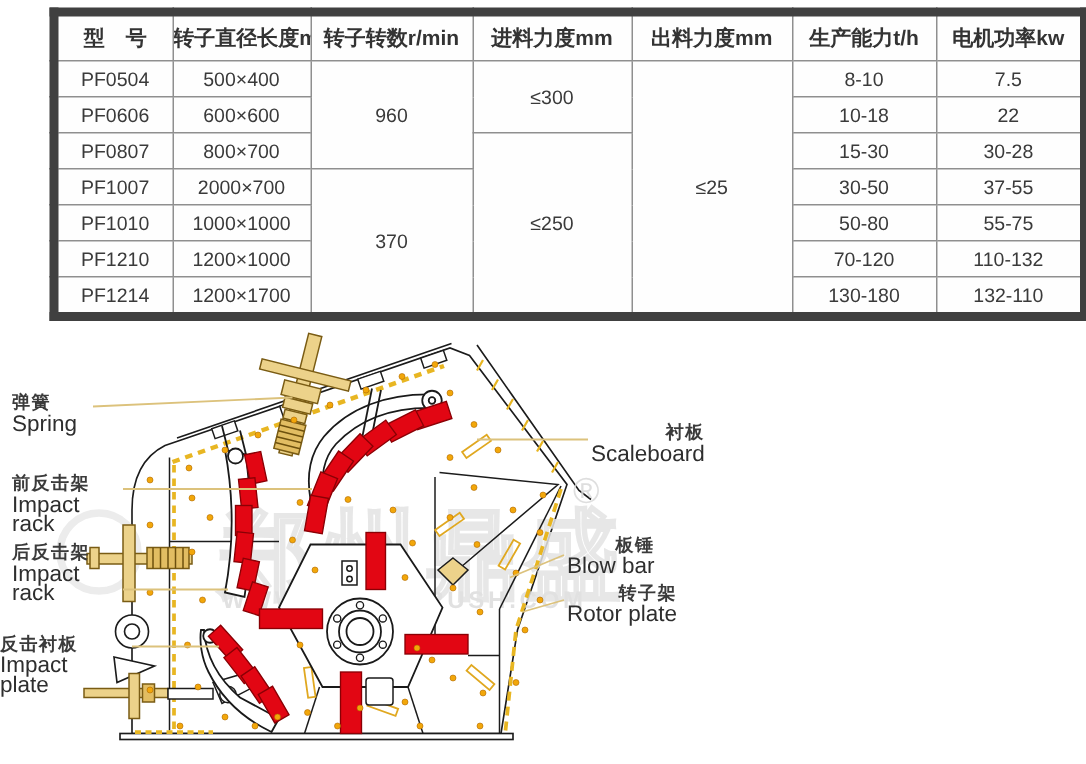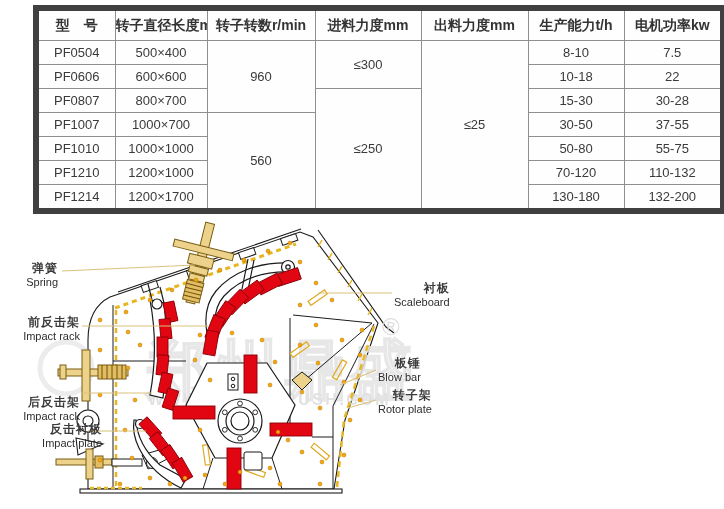--- a/index.html
+++ b/index.html
@@ -16,22 +16,22 @@
   table.spec th,table.spec td{
     border:1px solid #8f8f8f;text-align:center;vertical-align:middle;
     color:#3a3a3a;padding:0;overflow:hidden;white-space:nowrap;
   }
   table.spec{border:6px solid #404040;}
   table.spec th{height:29px;font-size:14px;font-weight:bold;color:#333;}
   table.spec td{height:23px;font-size:13px;}
   
   .dlabel{position:absolute;line-height:13px;}
   .dlabel .zh{display:block;font-size:12px;font-weight:bold;color:#3b3b3b;letter-spacing:1px;}
-  .dlabel .en{display:block;font-size:11px;font-weight:500;color:#2e2e2e;margin-top:1px;}
-  .dlabel.left{text-align:right;}
+  .dlabel .en{display:block;font-size:15px;font-weight:500;color:#2e2e2e;margin-top:1px;}
+  .dlabel.left{}
   .dlabel.right{text-align:right;}
 </style>
 </head>
 <body>
 
 <div class="spec-wrap">
   <table class="spec">
     <colgroup>
       <col style="width:79px">
         <col style="width:92px">
@@ -70,42 +70,42 @@
       </tr>
       <tr>
         <td>PF0807</td>
         <td>800×700</td>
         <td rowspan="5">≤250</td>
         <td>15-30</td>
         <td>30-28</td>
       </tr>
       <tr>
         <td>PF1007</td>
-        <td>1000×700</td>
-        <td rowspan="4">560</td>
+        <td>2000×700</td>
+        <td rowspan="4">370</td>
         <td>30-50</td>
         <td>37-55</td>
       </tr>
       <tr>
         <td>PF1010</td>
         <td>1000×1000</td>
         <td>50-80</td>
         <td>55-75</td>
       </tr>
       <tr>
         <td>PF1210</td>
         <td>1200×1000</td>
         <td>70-120</td>
         <td>110-132</td>
       </tr>
       <tr>
         <td>PF1214</td>
         <td>1200×1700</td>
         <td>130-180</td>
-        <td>132-200</td>
+        <td>132-110</td>
       </tr>
     </tbody>
   </table>
 </div>
 
 <svg style="position:absolute;left:0;top:218px" width="724" height="291" viewBox="0 218 724 291">
 
   <g fill="#ffffff" stroke="#1c1c1c" stroke-width="1.1">
     <path d="M110,297 L300,232 L313,237 L378,323 L345,420 L334,489 L88,489 L88,340 Q88,308 110,297 Z"></path>
     <path d="M118,292 L301,229" fill="none"></path>
@@ -336,25 +336,25 @@
 </svg>
 
 <div class="dlabel left" style="left:8px;top:262px;width:50px">
   <span class="zh">弹簧</span>
   <span class="en">Spring</span>
 </div>
 <div class="dlabel left" style="left:8px;top:316px;width:72px">
   <span class="zh">前反击架</span>
   <span class="en">Impact rack</span>
 </div>
-<div class="dlabel left" style="left:8px;top:396px;width:72px">
+<div class="dlabel left" style="left:8px;top:362px;width:72px">
   <span class="zh">后反击架</span>
   <span class="en">Impact rack</span>
 </div>
-<div class="dlabel left" style="left:24px;top:423px;width:78px">
+<div class="dlabel left" style="left:0;top:423px;width:78px">
   <span class="zh">反击衬板</span>
   <span class="en">Impact plate</span>
 </div>
 <div class="dlabel right" style="left:394px;top:282px">
   <span class="zh">衬板</span>
   <span class="en">Scaleboard</span>
 </div>
 <div class="dlabel right" style="left:378px;top:357px">
   <span class="zh">板锤</span>
   <span class="en">Blow bar</span>

